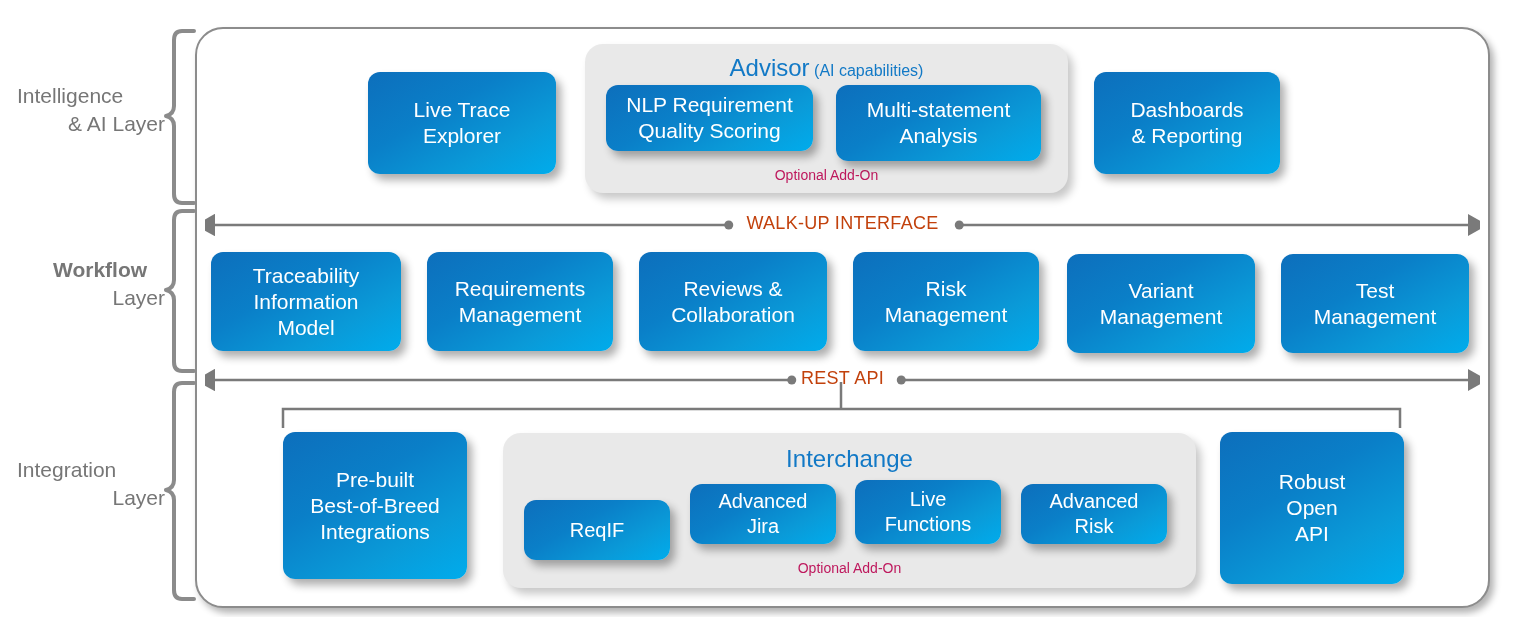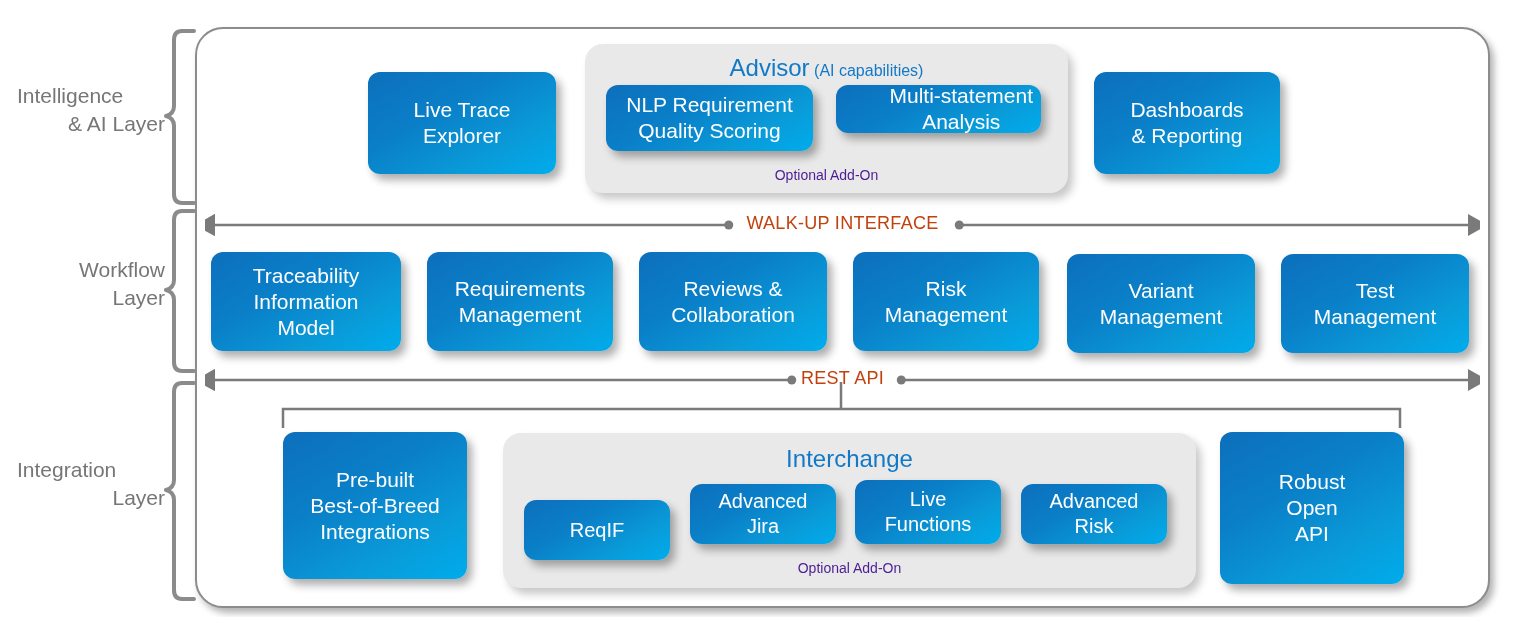--- a/index.html
+++ b/index.html
@@ -27,21 +27,21 @@
     line-height:28px;
     text-align:right;
     width:160px;
     left:5px;
   }
   .layer-label .l1{display:block;}
   .layer-label .l2{display:block;}
   #lbl-intelligence{top:82px;}
   #lbl-intelligence .l1{text-align:left;padding-left:12px;}
   #lbl-workflow{top:256px;}
-  #lbl-workflow .l1{text-align:right;padding-left:30px;}
+  #lbl-workflow .l1{text-align:center;padding-left:30px;font-weight:bold;}
   #lbl-integration{top:456px;}
   #lbl-integration .l1{text-align:left;padding-left:12px;}
 
   
   .bracket{position:absolute;left:160px;}
   .bracket svg{display:block;}
 
   
   .card{
     position:absolute;
@@ -68,21 +68,21 @@
   }
   .group-title{
     position:absolute;width:100%;text-align:center;
     color:#1279c6;
     white-space:nowrap;
   }
   .group-title .big{font-size:24px;}
   .group-title .sub{font-size:16px;}
   .group-foot{
     position:absolute;width:100%;text-align:center;
-    color:#4c1d95;font-size:14px;
+    color:#be185d;font-size:14px;
   }
 
   
   .arrow-row{position:absolute;left:205px;width:1275px;height:26px;color:#6e6e6e;}
   .arrow-row .arrow-label{
     position:absolute;left:0;right:0;text-align:center;
     font-size:18px;color:#c2410c;letter-spacing:0.3px;
     top:1px;
   }
   .arrow-row svg{position:absolute;left:0;top:0;}
@@ -139,21 +139,21 @@
       <span class="sub">(AI capabilities)</span>
     </div>
     <div class="group-foot" style="bottom:10px;">Optional Add-On</div>
   </div>
   <div class="card" style="left:606px;top:85px;width:207px;height:66px;">
     <span>
       <span>NLP Requirement</span><br>
       <span>Quality Scoring</span>
     </span>
   </div>
-  <div class="card" style="left:836px;top:85px;width:205px;height:48px;justify-content:flex-end;">
+  <div class="card" style="left:836px;top:85px;width:205px;height:76px;">
     <span>
       <span>Multi-statement</span><br>
       <span>Analysis</span>
     </span>
   </div>
 
   <div class="card" style="left:1094px;top:72px;width:186px;height:102px;">
     <span>
       <span>Dashboards</span><br>
       <span>&amp; Reporting</span>

